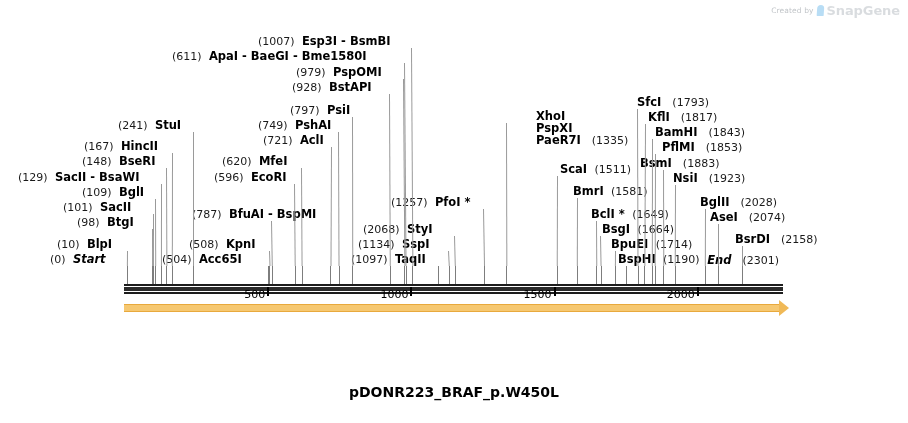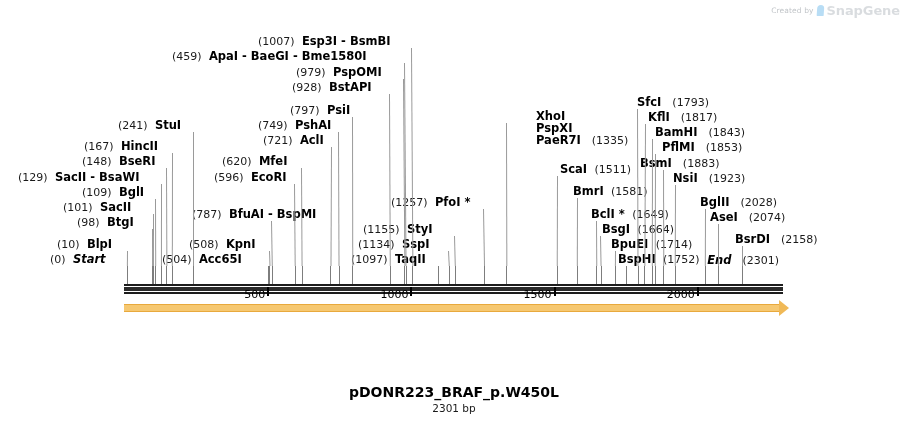--- a/index.html
+++ b/index.html
@@ -189,51 +189,51 @@
 <div id="map-canvas">
 
   <div class="watermark">
     <span class="wm-created">Created by</span>
     <span class="wm-logo"></span>
     <span class="wm-name">SnapGene</span>
   </div>
 
   <div id="labels-layer">
       <div class="label" style="top: 35px; left: 258px;"><span class="pos">(1007)</span>&nbsp;&nbsp;<span class="enz">Esp3I</span><span class="sep">&nbsp;-&nbsp;</span><span class="enz">BsmBI</span></div>
-      <div class="label" style="top: 50px; left: 172px;"><span class="pos">(459)</span>&nbsp;&nbsp;<span class="enz">ApaI</span><span class="sep">&nbsp;-&nbsp;</span><span class="enz">BaeGI</span><span class="sep">&nbsp;-&nbsp;</span><span class="enz">Bme1580I</span></div>
+      <div class="label" style="top: 50px; left: 172px;"><span class="pos">(611)</span>&nbsp;&nbsp;<span class="enz">ApaI</span><span class="sep">&nbsp;-&nbsp;</span><span class="enz">BaeGI</span><span class="sep">&nbsp;-&nbsp;</span><span class="enz">Bme1580I</span></div>
       <div class="label" style="top: 66px; left: 296px;"><span class="pos">(979)</span>&nbsp;&nbsp;<span class="enz">PspOMI</span></div>
       <div class="label" style="top: 81px; left: 292px;"><span class="pos">(928)</span>&nbsp;&nbsp;<span class="enz">BstAPI</span></div>
       <div class="label" style="top: 104px; left: 290px;"><span class="pos">(797)</span>&nbsp;&nbsp;<span class="enz">PsiI</span></div>
       <div class="label" style="top: 119px; left: 258px;"><span class="pos">(749)</span>&nbsp;&nbsp;<span class="enz">PshAI</span></div>
       <div class="label" style="top: 134px; left: 263px;"><span class="pos">(721)</span>&nbsp;&nbsp;<span class="enz">AclI</span></div>
       <div class="label" style="top: 119px; left: 118px;"><span class="pos">(241)</span>&nbsp;&nbsp;<span class="enz">StuI</span></div>
       <div class="label" style="top: 140px; left: 84px;"><span class="pos">(167)</span>&nbsp;&nbsp;<span class="enz">HincII</span></div>
       <div class="label" style="top: 155px; left: 82px;"><span class="pos">(148)</span>&nbsp;&nbsp;<span class="enz">BseRI</span></div>
       <div class="label" style="top: 171px; left: 18px;"><span class="pos">(129)</span>&nbsp;&nbsp;<span class="enz">SacII</span><span class="sep">&nbsp;-&nbsp;</span><span class="enz">BsaWI</span></div>
       <div class="label" style="top: 186px; left: 82px;"><span class="pos">(109)</span>&nbsp;&nbsp;<span class="enz">BglI</span></div>
       <div class="label" style="top: 201px; left: 63px;"><span class="pos">(101)</span>&nbsp;&nbsp;<span class="enz">SacII</span></div>
       <div class="label" style="top: 216px; left: 77px;"><span class="pos">(98)</span>&nbsp;&nbsp;<span class="enz">BtgI</span></div>
       <div class="label" style="top: 238px; left: 57px;"><span class="pos">(10)</span>&nbsp;&nbsp;<span class="enz">BlpI</span></div>
       <div class="label italic" style="top: 253px; left: 50px;"><span class="pos">(0)</span>&nbsp;&nbsp;<span class="enz">Start</span></div>
       <div class="label" style="top: 155px; left: 222px;"><span class="pos">(620)</span>&nbsp;&nbsp;<span class="enz">MfeI</span></div>
       <div class="label" style="top: 171px; left: 214px;"><span class="pos">(596)</span>&nbsp;&nbsp;<span class="enz">EcoRI</span></div>
       <div class="label" style="top: 208px; left: 192px;"><span class="pos">(787)</span>&nbsp;&nbsp;<span class="enz">BfuAI</span><span class="sep">&nbsp;-&nbsp;</span><span class="enz">BspMI</span></div>
       <div class="label" style="top: 238px; left: 189px;"><span class="pos">(508)</span>&nbsp;&nbsp;<span class="enz">KpnI</span></div>
       <div class="label" style="top: 253px; left: 162px;"><span class="pos">(504)</span>&nbsp;&nbsp;<span class="enz">Acc65I</span></div>
       <div class="label" style="top: 196px; left: 391px;"><span class="pos">(1257)</span>&nbsp;&nbsp;<span class="enz">PfoI</span><span class="star">&nbsp;*</span></div>
-      <div class="label" style="top: 223px; left: 363px;"><span class="pos">(1155)</span>&nbsp;&nbsp;<span class="enz">StyI</span></div>
+      <div class="label" style="top: 223px; left: 363px;"><span class="pos">(2068)</span>&nbsp;&nbsp;<span class="enz">StyI</span></div>
       <div class="label" style="top: 238px; left: 358px;"><span class="pos">(1134)</span>&nbsp;&nbsp;<span class="enz">SspI</span></div>
       <div class="label" style="top: 253px; left: 351px;"><span class="pos">(1097)</span>&nbsp;&nbsp;<span class="enz">TaqII</span></div>
       <div class="label" style="top: 110px; left: 536px;"><span class="enz">XhoI</span><br><span class="enz">PspXI</span><br><span class="enz">PaeR7I</span>&nbsp;&nbsp;&nbsp;<span class="pos">(1335)</span></div>
       <div class="label" style="top: 163px; left: 560px;"><span class="enz">ScaI</span>&nbsp;&nbsp;<span class="pos">(1511)</span></div>
       <div class="label" style="top: 185px; left: 573px;"><span class="enz">BmrI</span>&nbsp;&nbsp;<span class="pos">(1581)</span></div>
       <div class="label" style="top: 208px; left: 591px;"><span class="enz">BclI</span><span class="star">&nbsp;*</span>&nbsp;&nbsp;<span class="pos">(1649)</span></div>
       <div class="label" style="top: 223px; left: 602px;"><span class="enz">BsgI</span>&nbsp;&nbsp;<span class="pos">(1664)</span></div>
       <div class="label" style="top: 238px; left: 611px;"><span class="enz">BpuEI</span>&nbsp;&nbsp;<span class="pos">(1714)</span></div>
-      <div class="label" style="top: 253px; left: 618px;"><span class="enz">BspHI</span>&nbsp;&nbsp;<span class="pos">(1752)</span></div>
+      <div class="label" style="top: 253px; left: 618px;"><span class="enz">BspHI</span>&nbsp;&nbsp;<span class="pos">(1190)</span></div>
       <div class="label" style="top: 96px; left: 637px;"><span class="enz">SfcI</span>&nbsp;&nbsp;&nbsp;<span class="pos">(1793)</span></div>
       <div class="label" style="top: 111px; left: 648px;"><span class="enz">KflI</span>&nbsp;&nbsp;&nbsp;<span class="pos">(1817)</span></div>
       <div class="label" style="top: 126px; left: 655px;"><span class="enz">BamHI</span>&nbsp;&nbsp;&nbsp;<span class="pos">(1843)</span></div>
       <div class="label" style="top: 141px; left: 662px;"><span class="enz">PflMI</span>&nbsp;&nbsp;&nbsp;<span class="pos">(1853)</span></div>
       <div class="label" style="top: 157px; left: 640px;"><span class="enz">BsmI</span>&nbsp;&nbsp;&nbsp;<span class="pos">(1883)</span></div>
       <div class="label" style="top: 172px; left: 673px;"><span class="enz">NsiI</span>&nbsp;&nbsp;&nbsp;<span class="pos">(1923)</span></div>
       <div class="label" style="top: 196px; left: 700px;"><span class="enz">BglII</span>&nbsp;&nbsp;&nbsp;<span class="pos">(2028)</span></div>
       <div class="label" style="top: 211px; left: 710px;"><span class="enz">AseI</span>&nbsp;&nbsp;&nbsp;<span class="pos">(2074)</span></div>
       <div class="label" style="top: 233px; left: 735px;"><span class="enz">BsrDI</span>&nbsp;&nbsp;&nbsp;<span class="pos">(2158)</span></div>
       <div class="label italic" style="top: 254px; left: 779px; transform: translateX(-100%);"><span class="enz">End</span>&nbsp;&nbsp;&nbsp;<span class="pos">(2301)</span></div>
@@ -331,15 +331,14 @@
       <div class="scale-label" style="left: 553.596px;">1500</div>
       <div class="scale-tick" style="left: 553.596px;"></div>
       <div class="scale-label" style="left: 696.794px;">2000</div>
       <div class="scale-tick" style="left: 696.794px;"></div>
     </div>
 
   <div class="orf"></div>
   <div class="orf-head"></div>
 
   <div class="plasmid-title">pDONR223_BRAF_p.W450L</div>
-  <div class="plasmid-size">2301 bp</div>
 
 </div>
 
 </body></html>

